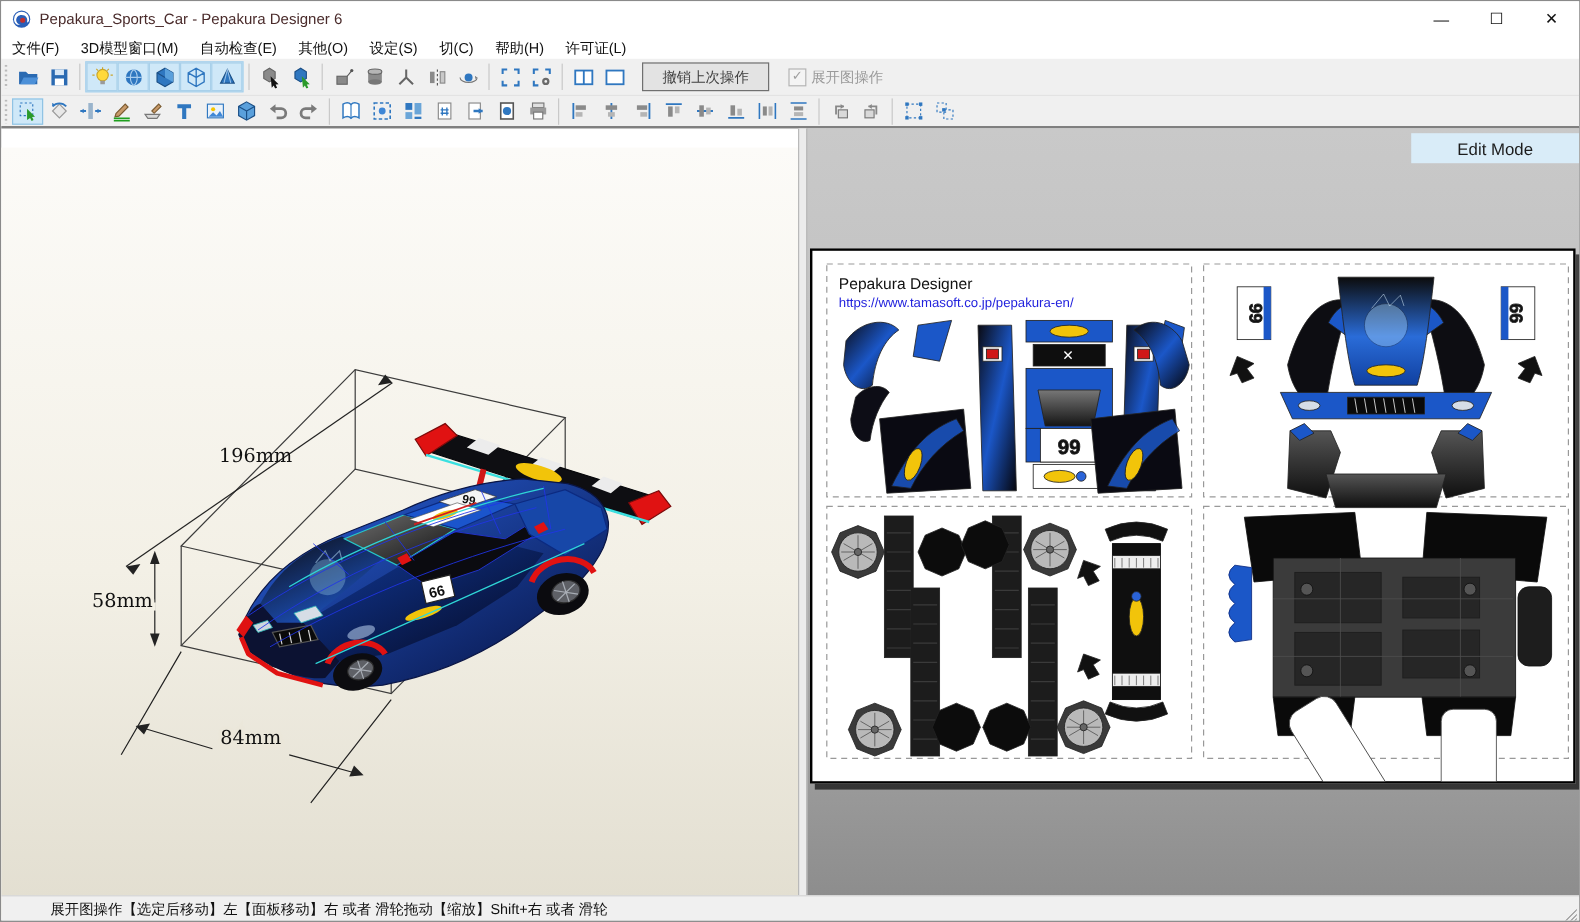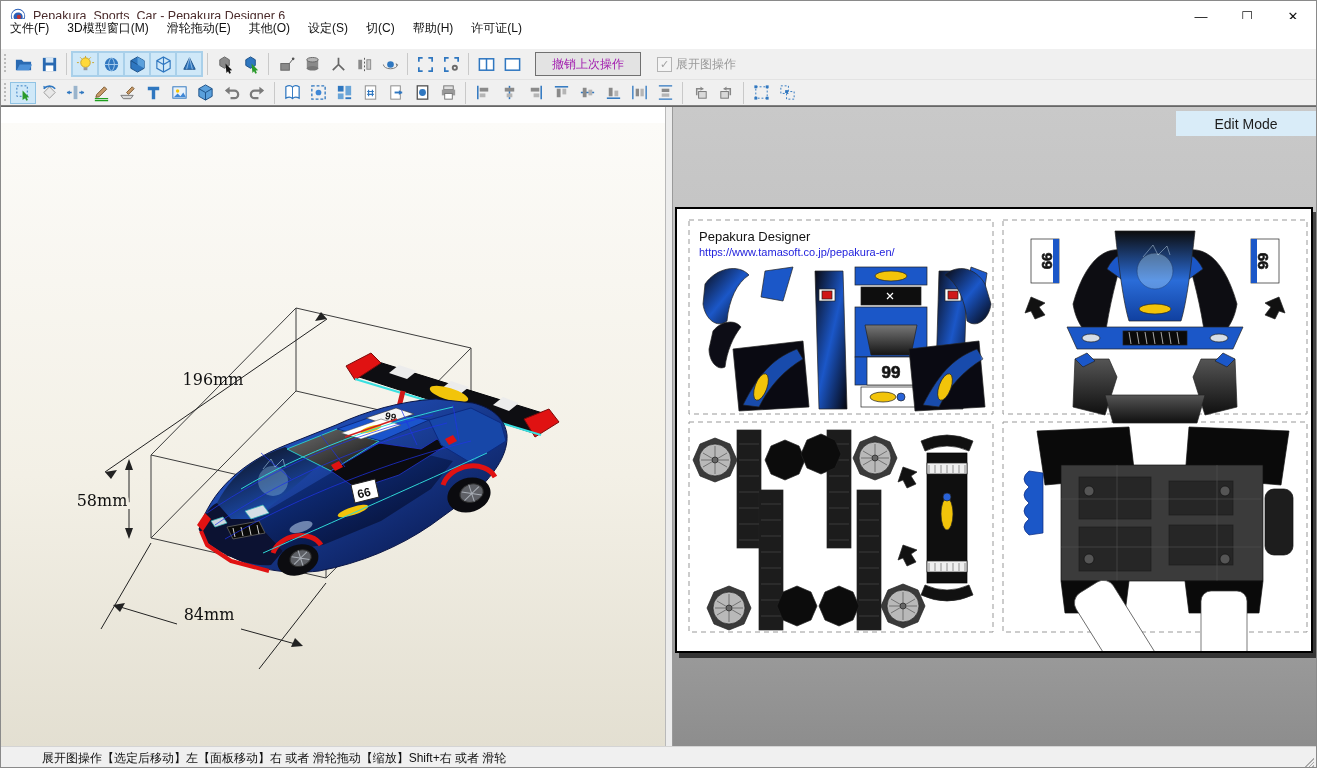--- a/index.html
+++ b/index.html
@@ -4,35 +4,35 @@
 <style>
   html,body{margin:0;padding:0;background:#444;}
   #app{position:relative;width:1317px;height:768px;background:#fff;font-family:"Liberation Sans","DejaVu Sans",sans-serif;overflow:hidden;border:1px solid #8a8a8a;box-sizing:border-box;}
   
   .titlebar{position:absolute;left:0;top:0;width:100%;height:30px;background:#fff;display:flex;align-items:center;}
   .appicon{width:18px;height:18px;margin:0 6px 0 8px;}
   .title{font-size:12.5px;color:#4a2b2b;}
   .wincontrols{margin-left:auto;display:flex;height:100%;}
   .winbtn{width:46px;height:100%;display:flex;align-items:center;justify-content:center;font-size:13px;color:#111;cursor:default;}
   
-  .menubar{position:absolute;left:0;top:18px;width:100%;height:18px;background:#fff;display:flex;align-items:center;font-size:12px;color:#111;}
+  .menubar{position:absolute;left:0;top:30px;width:100%;height:18px;background:#fff;display:flex;align-items:center;font-size:12px;color:#111;}
   .menuitem{padding:1px 9px;}
   
   .tb{position:absolute;left:0;width:100%;background:#f0f0f0;display:flex;align-items:center;}
   .tb1{top:48px;height:30px;border-bottom:1px solid #e3e3e3;}
   .tb2{top:79px;height:25px;border-bottom:1px solid #808080;}
   .grip{width:5px;height:20px;margin:0 2px;background:repeating-linear-gradient(#bbb 0 2px,#f0f0f0 2px 4px);background-size:2px 4px;background-repeat:repeat-y;background-position:1px 0;}
   .tbtn{width:26px;height:24px;display:flex;align-items:center;justify-content:center;border:1px solid transparent;box-sizing:border-box;}
   .tb2 .tbtn{height:22px;}
   .tbtn.act{background:#cfe8f8;border-color:#90c3e4;}
   .actgroup{display:flex;background:#cfe8f8;border:1px solid #a9d0ea;}
   .actgroup .tbtn{border-color:#a9d0ea;}
   .sep{width:1px;height:22px;background:#c9c9c9;margin:0 4px;}
   .ic{width:19px;height:19px;display:block;}
-  .pushbtn{margin-left:10px;height:22px;padding:0 16px;background:#e3e3e3;border:1px solid #707070;font-size:12px;color:#a21caf;display:flex;align-items:center;}
+  .pushbtn{margin-left:10px;height:22px;padding:0 16px;background:#e3e3e3;border:1px solid #707070;font-size:12px;color:#404040;display:flex;align-items:center;}
   .chk{display:flex;align-items:center;margin-left:16px;color:#9a9a9a;font-size:12px;}
   .chkbox{width:13px;height:13px;border:1px solid #b4b4b4;background:#f4f4f4;margin-right:4px;display:flex;align-items:center;justify-content:center;color:#a0a0a0;font-size:11px;line-height:1;}
   
   .main{position:absolute;left:0;top:105px;width:100%;height:640px;border-top:1px solid #666;box-sizing:content-box;}
   .pane3d{position:absolute;left:0;top:16px;width:664px;height:640px;background:linear-gradient(180deg,#fcfbf8 0%,#f3f0e6 55%,#e2ded0 100%);overflow:hidden;}
   .splitter{position:absolute;left:664px;top:0;width:8px;height:640px;background:#ececec;border-left:1px solid #b9b9b9;border-right:1px solid #9a9a9a;box-sizing:border-box;}
   .pane2d{position:absolute;left:672px;top:0;width:645px;height:640px;background:linear-gradient(180deg,#c9c9c9 0%,#bdbdbd 45%,#8d8d8d 100%);overflow:hidden;}
   .editmode{position:absolute;top:4px;right:2px;width:140px;height:25px;background:#d9ecf8;color:#1c1c1c;font-size:14px;display:flex;align-items:center;justify-content:center;}
   .sheet{position:absolute;left:2px;top:100px;width:634px;height:442px;background:#fff;border:2px solid #000;box-shadow:4px 5px 0 rgba(0,0,0,0.65);}
   
@@ -59,21 +59,21 @@
     <div class="wincontrols">
       <div class="winbtn">—</div>
       <div class="winbtn">☐</div>
       <div class="winbtn">✕</div>
     </div>
   </div>
 
   <div class="menubar">
     <span class="menuitem">文件(F)</span>
     <span class="menuitem">3D模型窗口(M)</span>
-    <span class="menuitem">滑轮拖动(E)</span>
+    <span class="menuitem">自动检查(E)</span>
     <span class="menuitem">其他(O)</span>
     <span class="menuitem">设定(S)</span>
     <span class="menuitem">切(C)</span>
     <span class="menuitem">帮助(H)</span>
     <span class="menuitem">许可证(L)</span>
   </div>
 
   <div class="tb tb1">
     <div class="grip"></div>
     <div class="tbtn">

